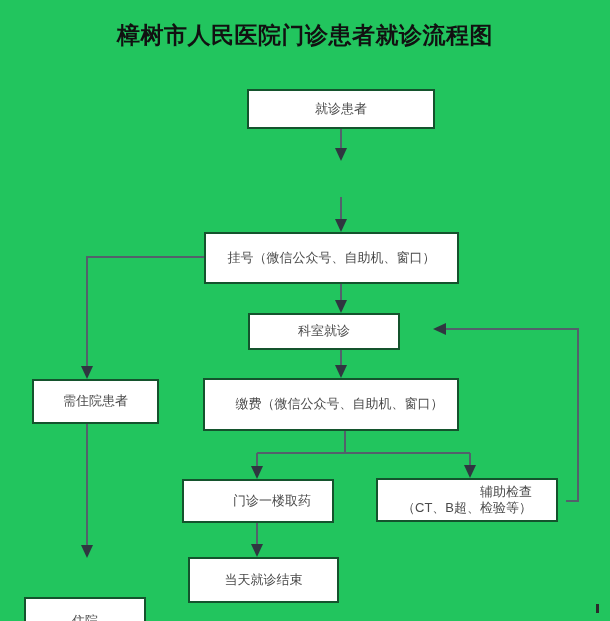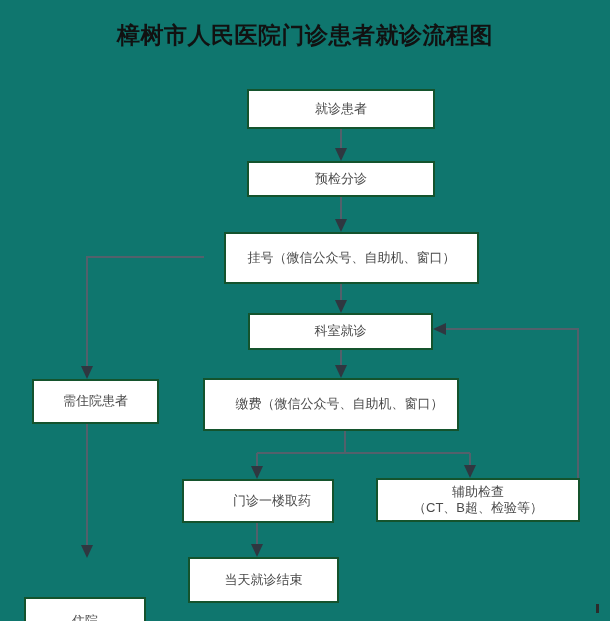--- a/index.html
+++ b/index.html
@@ -7,21 +7,21 @@
     padding: 0;
     background: #ffffff;
   }
   body {
     font-family: "Liberation Sans", "DejaVu Sans", sans-serif;
   }
   #page {
     position: relative;
     width: 610px;
     height: 621px;
-    background: #0f766e;
+    background: #22c55e;
     overflow: hidden;
   }
   #title {
     position: absolute;
     left: 0;
     top: 20px;
     width: 610px;
     text-align: center;
     font-size: 23px;
     font-weight: bold;
@@ -107,33 +107,32 @@
 
     <path class="edge-path" d="M257,523 L257,550"></path>
     <polygon class="edge-head" points="257,557 251,544 263,544"></polygon>
 
     <path class="edge-path" d="M566,501 L578,501 L578,329 L440,329"></path>
     <polygon class="edge-head" points="433,329 446,323 446,335"></polygon>
   </svg>
 
   <div class="node" style="left:247px; top:89px; width:188px; height:40px;">就诊患者</div>
 
-  <div class="node" style="left:247px; top:161px; width:188px; height:36px;">预检分诊</div>
 
-  <div class="node" style="left:204px; top:232px; width:255px; height:52px;margin-left:20px;">挂号（微信公众号、自助机、窗口）</div>
+  <div class="node" style="left:204px; top:232px; width:255px; height:52px;">挂号（微信公众号、自助机、窗口）</div>
 
-  <div class="node" style="left:248px; top:313px; width:185px; height:37px;">科室就诊</div>
+  <div class="node" style="left:248px; top:313px; width:152px; height:37px;">科室就诊</div>
 
   <div class="node" style="left:32px; top:379px; width:127px; height:45px;">需住院患者</div>
 
   <div class="node" style="left:203px; top:378px; width:256px; height:53px;padding-left:21px;">缴费（微信公众号、自助机、窗口）</div>
 
   <div class="node" style="left:182px; top:479px; width:152px; height:44px;padding-left:32px;">门诊一楼取药</div>
 
-  <div class="node" style="left:376px; top:478px; width:204px; height:44px;">辅助检查
+  <div class="node" style="left:376px; top:478px; width:182px; height:44px;text-align:right;">辅助检查
 （CT、B超、检验等）</div>
 
   <div class="node" style="left:24px; top:558px; width:122px; height:48px;margin-top:39px;">住院</div>
 
   <div class="node" style="left:188px; top:557px; width:151px; height:46px;">当天就诊结束</div>
 
   <div id="artifact"></div>
 
 </div>
 

